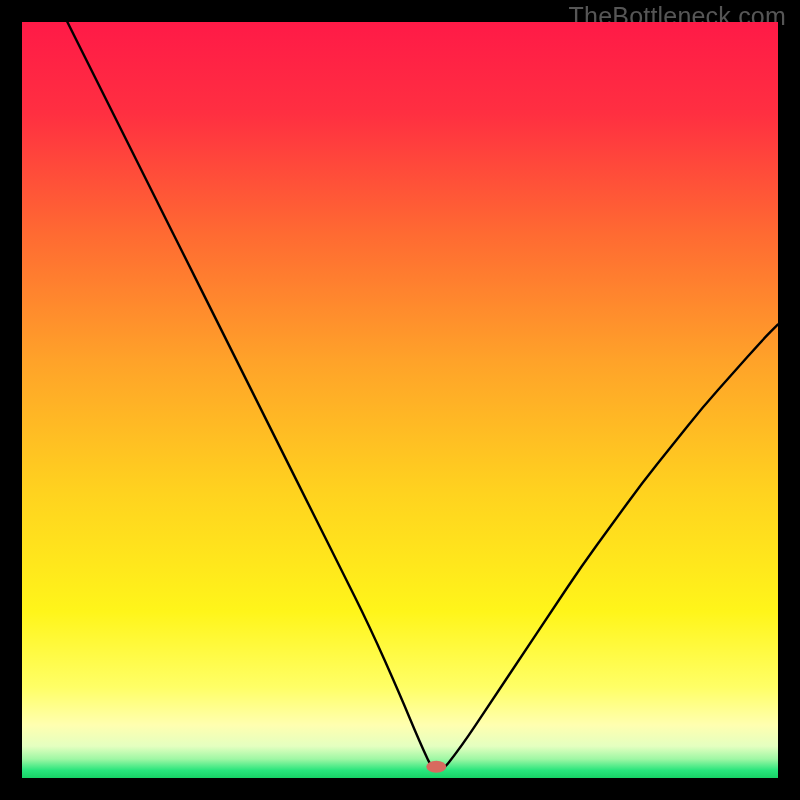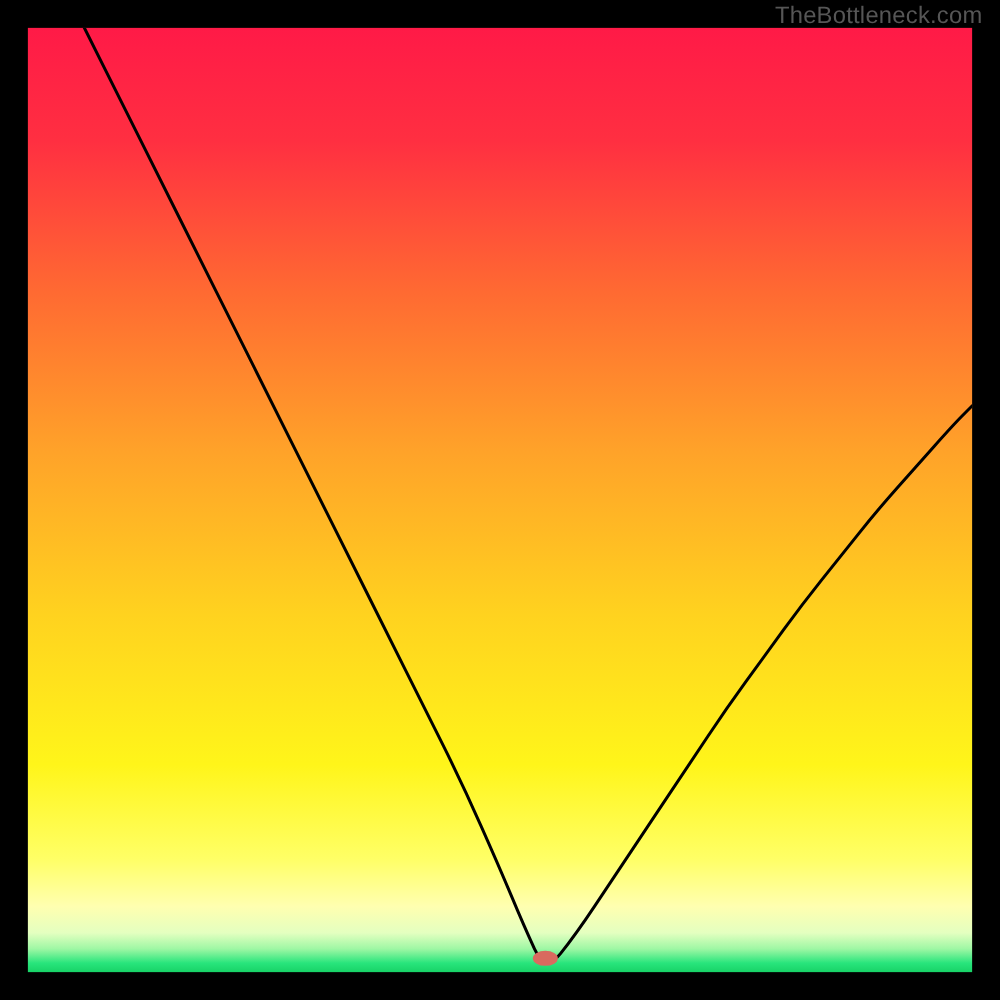--- a/index.html
+++ b/index.html
@@ -23,21 +23,21 @@
     top: 22px;
     left: 22px;
     width: 756px;
     height: 756px;
     overflow: hidden;
   }
   .watermark {
     position: absolute;
     top: 2px;
     right: 14px;
-    font-size: 19px;
+    font-size: 25px;
     font-weight: 500;
     color: #565656;
     letter-spacing: 0.2px;
     user-select: none;
   }
 </style>
 </head>
 <body>
 
 <div class="frame">

